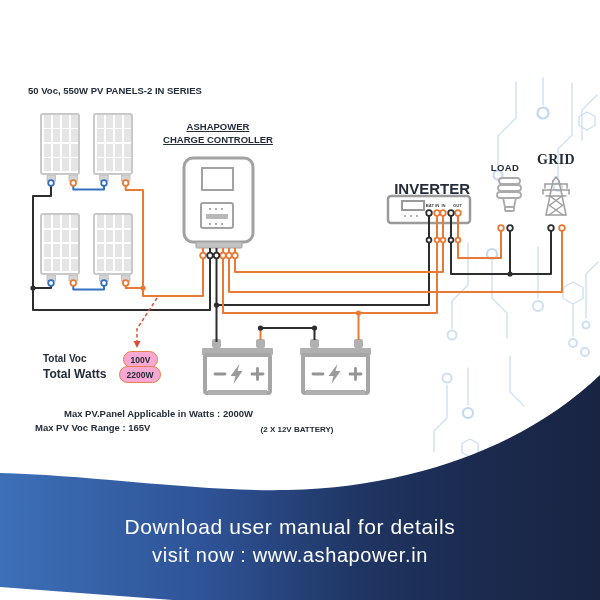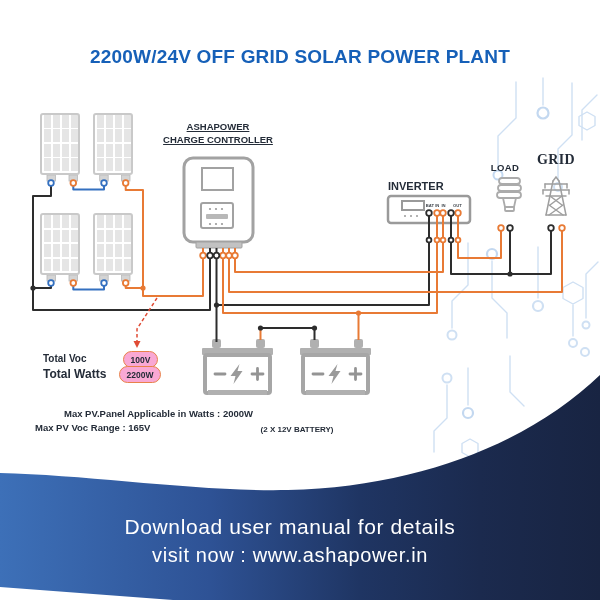--- a/index.html
+++ b/index.html
@@ -4,21 +4,21 @@
 <style>
   html,body{margin:0;padding:0;}
   .stage{position:relative;width:600px;height:600px;background:#ffffff;overflow:hidden;
          font-family:"Liberation Sans",sans-serif;}
   .layer{position:absolute;left:0;top:0;}
   .txt{position:absolute;color:#242c38;font-weight:bold;white-space:nowrap;}
   .page-title{left:0;top:46px;width:600px;text-align:center;font-size:19px;font-weight:bold;
               color:#1660b8;letter-spacing:.2px;}
   .subtitle{left:28px;top:85px;font-size:9.5px;}
   .cc-label{left:148px;top:121px;width:140px;text-align:center;font-size:9.5px;line-height:12.5px;text-decoration:underline;}
-  .inv-label{left:388px;top:180px;width:82px;text-align:left;font-size:11px;}
+  .inv-label{left:388px;top:180px;width:82px;text-align:right;font-size:15px;}
   .load-label{left:481px;top:162px;width:48px;text-align:center;font-size:9.5px;letter-spacing:.4px;}
   .grid-label{left:533px;top:152px;width:46px;text-align:center;font-size:14px;letter-spacing:.4px;font-family:Liberation Serif, serif;}
   .tv-label{left:43px;top:353px;font-size:10px;}
   .tw-label{left:43px;top:367px;font-size:12px;}
   .badge{position:absolute;border:1.6px solid #e8824a;border-radius:9px;background:#f9a8d4;
          font-size:8.5px;font-weight:bold;color:#242c38;display:flex;align-items:center;
          justify-content:center;}
   .badge-voc{left:123px;top:351px;width:33px;height:15px;}
   .badge-watts{left:119px;top:366px;width:40px;height:15px;}
   .note-1{left:35px;top:408px;font-size:9.5px;padding-left:29px;}
@@ -235,21 +235,21 @@
       <circle cx="143" cy="288" r="2.6" fill="#e87a35"></circle>
       <circle cx="358.5" cy="313" r="2.6" fill="#e87a35"></circle>
     </g>
   </svg>
 
   <div class="pv pv1"></div>
   <div class="pv pv2"></div>
   <div class="pv pv3"></div>
   <div class="pv pv4"></div>
 
-  <div class="txt page-title">2200W/24V OFF GRID SOLAR POWER PLANT</div>
+  <div class="txt subtitle">50 Voc, 550W PV PANELS-2 IN SERIES</div>
 
   <div class="txt cc-label">
     <div>ASHAPOWER</div>
     <div>CHARGE CONTROLLER</div>
   </div>
 
   <div class="txt inv-label">INVERTER</div>
   <div class="txt load-label">LOAD</div>
   <div class="txt grid-label">GRID</div>
 

